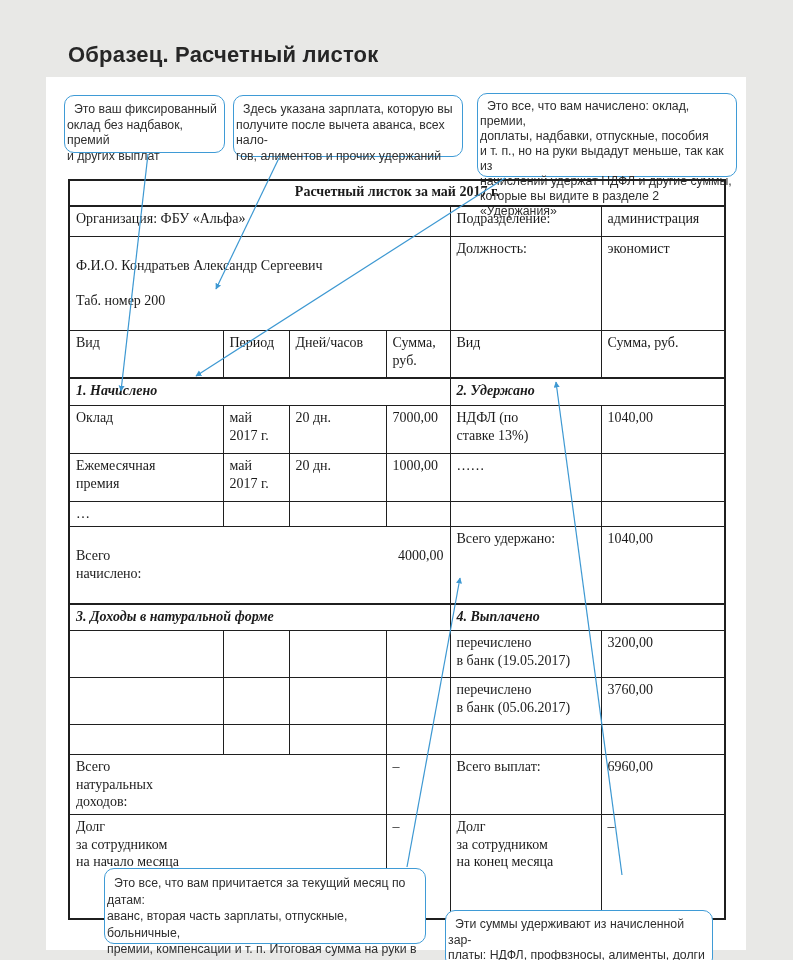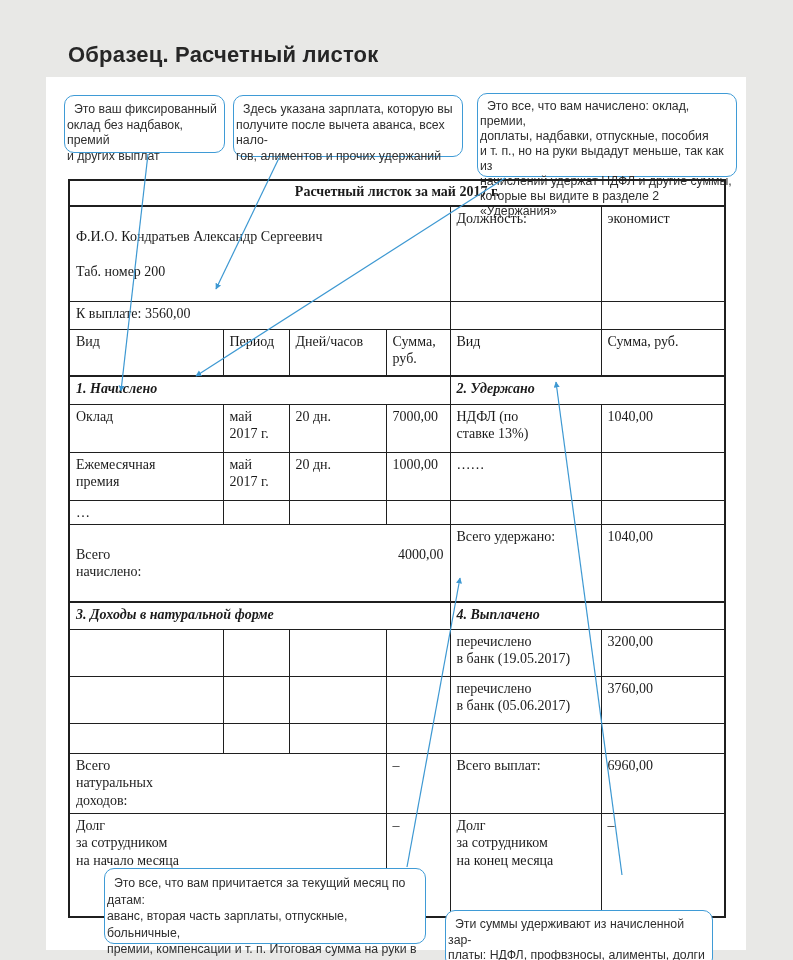--- a/index.html
+++ b/index.html
@@ -80,32 +80,32 @@
       <col style="width:66px">
       <col style="width:97px">
     <col style="width:64px">
       <col style="width:151px">
       <col style="width:124px">
   </colgroup>
   <tbody>
       <tr class="tr-title r1">
     <td colspan="6">Расчетный листок за май 2017 г.</td>
   </tr>
+  <tr class="r2">
+    <td colspan="4">Организация: ФБУ «Альфа»</td>
+    <td class="dvl">Подразделение:</td>
+    <td>администрация</td>
+  </tr>
   <tr class="r3">
     <td colspan="4">
       <div>Ф.И.О. Кондратьев Александр Сергеевич</div>
       <div>Таб. номер 200</div>
     </td>
     <td class="dvl">Должность:</td>
     <td>экономист</td>
-  </tr>
-  <tr class="r4">
-    <td colspan="4">К выплате: 3560,00</td>
-    <td class="dvl"></td>
-    <td></td>
   </tr>
   <tr class="r5">
     <td>Вид</td>
     <td>Период</td>
     <td>Дней/часов</td>
     <td>Сумма,
 руб.</td>
     <td class="dvl">Вид</td>
     <td>Сумма, руб.</td>
   </tr>

